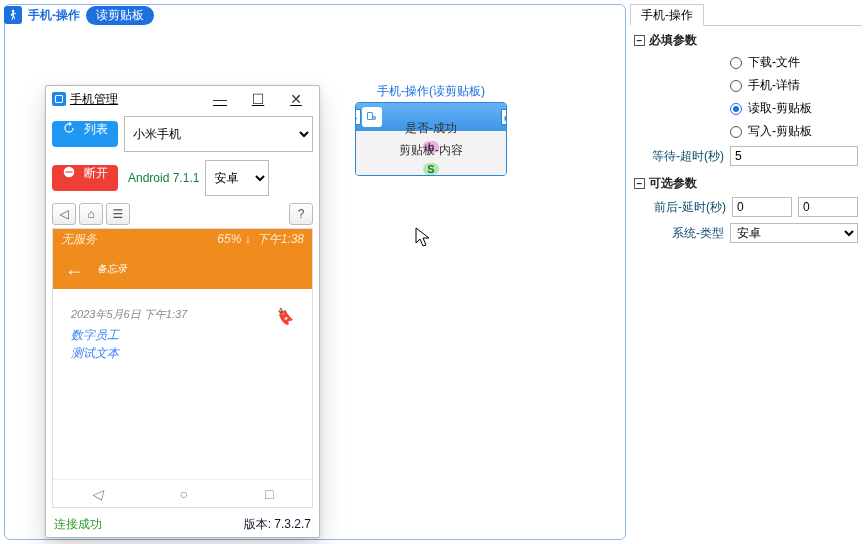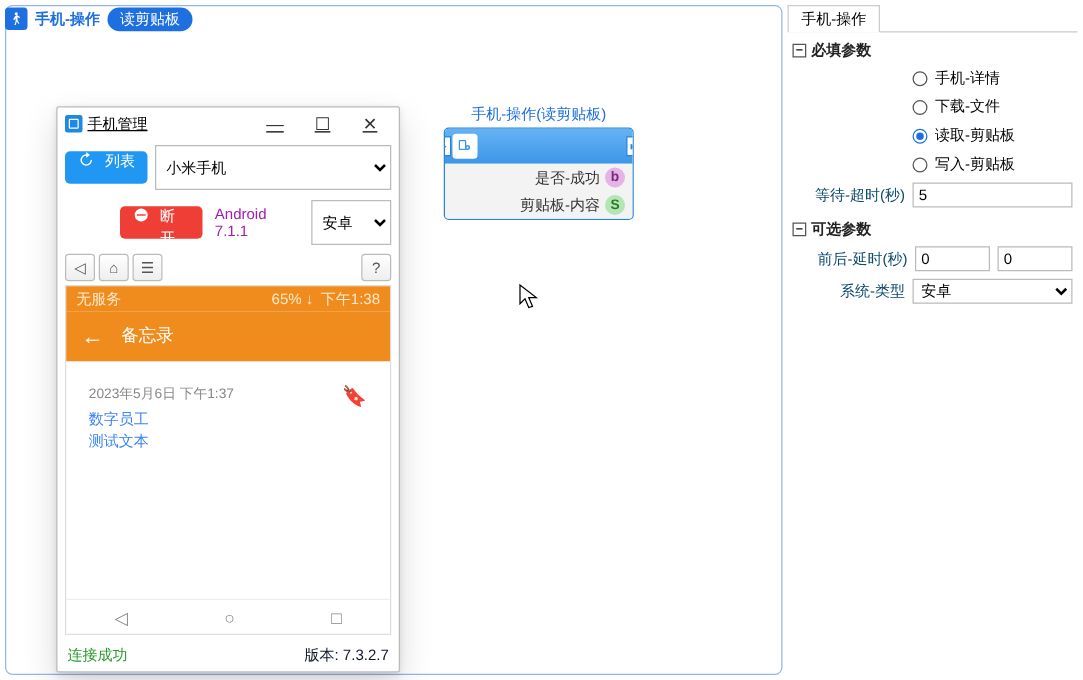--- a/index.html
+++ b/index.html
@@ -13,49 +13,49 @@
   
   .pm-window{position:absolute;left:40px;top:80px;width:275px;border:1px solid #bbb;border-radius:2px;box-shadow:0 12px 28px rgba(0,0,0,.15),0 2px 6px rgba(0,0,0,.1);background:#fff;}
   .pm-title{height:26px;display:flex;align-items:center;padding:0 6px;gap:4px;text-decoration:underline;}
   .pm-ic{width:14px;height:14px;background:#1e88e5;border-radius:2px;position:relative;}
   .pm-ic::after{content:"";position:absolute;inset:3px;border:1.5px solid #fff;border-radius:1px;}
   .pm-spacer{flex:1;}
   .pm-btn{width:34px;height:20px;display:flex;align-items:center;justify-content:center;font-size:14px;color:#333;}
   .pm-row{display:flex;align-items:center;gap:6px;padding:4px 6px;}
   .pill-btn{height:26px;border-radius:4px;display:flex;padding:0 10px;color:#fff;font-weight:normal;gap:8px;}
   .pill-blue{background:#2098f3;}
-  .pill-red{background:#ef3e36;margin-left:44px;}
+  .pill-red{background:#ef3e36;}
   .pill-btn svg{width:14px;height:14px;fill:#fff;}
   .pm-select{flex:1;height:36px;border:1px solid #bbb;background:#fff;padding:0 4px;}
-  .pm-text{color:#a21caf;margin-left:4px;}
+  .pm-text{color:#15803d;margin-left:4px;}
   .nav-row{display:flex;align-items:center;gap:3px;padding:3px 6px;}
   .nav-btn{width:24px;height:22px;border:1px solid #bbb;border-radius:3px;background:linear-gradient(#fff,#eee);display:flex;align-items:center;justify-content:center;color:#555;font-size:12px;}
   .help-btn{margin-left:auto;}
   
-  .phone{margin:0 6px 4px 6px;border:1px solid #ddd;height:280px;background:#fff;display:flex;flex-direction:column;}
+  .phone{margin:0 6px 4px 6px;border:1px solid #ddd;height:280px;background:#fff;display:flex;flex-direction:column;font-style:italic;}
   .statusbar{height:20px;background:#ef8c1d;color:#ffe8cc;display:flex;align-items:center;justify-content:space-between;padding:0 8px;font-size:10px;}
   .appbar{height:40px;background:#ef8c1d;color:#fff;display:flex;align-items:center;padding:0 12px;gap:14px;}
   .appbar .back{font-size:18px;}
   .note-card{margin:10px;padding:8px;}
   .note-date{color:#888;font-size:11px;}
   .bookmark{float:right;color:#ef8c1d;font-size:16px;}
   .note-body{margin-top:4px;color:#3b82f6;line-height:1.5;}
   .phone-nav{margin-top:auto;height:28px;border-top:1px solid #eee;display:flex;align-items:center;justify-content:space-around;color:#888;}
   .phone-nav span{font-size:14px;}
   .pm-footer{display:flex;justify-content:space-between;padding:4px 8px;color:#2a9a2a;}
   .pm-footer .ver{color:#0f172a;}
   
   .node-wrap{position:absolute;left:350px;top:78px;width:152px;}
   .node-title{color:#1e6fe0;text-align:center;margin-bottom:2px;}
   .node{border:1px solid #2a84d8;border-radius:4px;overflow:hidden;position:relative;}
   .node-head{height:28px;background:linear-gradient(#65b3f3,#3d96e8);display:flex;align-items:center;padding:0 6px;}
   .node-head .sq{width:20px;height:20px;background:#fff;border-radius:3px;display:flex;align-items:center;justify-content:center;position:relative;}
   .node-head .sq svg{width:12px;height:12px;}
   .node-body{background:#f3f3f3;}
-  .node-line{height:22px;display:flex;align-items:center;justify-content:flex-end;padding:0 6px;gap:4px;color:#333;}
+  .node-line{height:22px;display:flex;align-items:center;justify-content:flex-end;padding:0 6px;gap:4px;color:#333;flex-direction:column;}
   .badge{width:16px;height:16px;border-radius:8px;display:flex;align-items:center;justify-content:center;font-size:11px;font-weight:bold;}
   .badge-b{background:#e6b3e6;color:#7a2a7a;}
   .badge-s{background:#b3e6b3;color:#2a7a2a;}
   .port{position:absolute;width:12px;height:16px;background:#fff;border:1px solid #2a84d8;display:flex;align-items:center;justify-content:center;color:#2a84d8;font-size:10px;}
   .port-l{left:-7px;top:6px;border-radius:3px 0 0 3px;}
   .port-r{right:-7px;top:6px;border-radius:0 3px 3px 0;}
   
   .cursor{position:absolute;left:410px;top:222px;}
   
   .side{position:absolute;right:4px;top:4px;bottom:4px;width:232px;border-left:0;}
@@ -133,21 +133,21 @@
     <div class="phone">
       <div class="statusbar">
         <span>无服务</span>
         <span style="display:flex;gap:6px;align-items:center">
           <span>65% ↓</span>
           <span>下午1:38</span>
         </span>
       </div>
       <div class="appbar">
         <span class="back">←</span>
-        <span style="font-size:14px">备忘录</span>
+        <span style="font-size:10px">备忘录</span>
       </div>
       <div class="note-card">
         <span class="bookmark">🔖</span>
         <div class="note-date">2023年5月6日 下午1:37</div>
         <div class="note-body">
           <div>数字员工</div>
           <div>测试文本</div>
         </div>
       </div>
       <div class="phone-nav">
@@ -202,25 +202,25 @@
   <div class="section">
     <div class="sec-head">
       <span class="sq-toggle">−</span>
       <span>必填参数</span>
     </div>
   </div>
 
   <div style="position:relative">
     <div class="opt-row">
         <span class="radio"></span>
+        <span>下载-文件</span>
+      </div>
+    <div class="opt-row">
+        <span class="radio"></span>
         <span>手机-详情</span>
-      </div>
-    <div class="opt-row">
-        <span class="radio"></span>
-        <span>下载-文件</span>
       </div>
 
     <div class="opt-row">
         <span class="radio checked"></span>
         <span>读取-剪贴板</span>
       </div>
     <div class="opt-row">
         <span class="radio"></span>
         <span>写入-剪贴板</span>
       </div>

